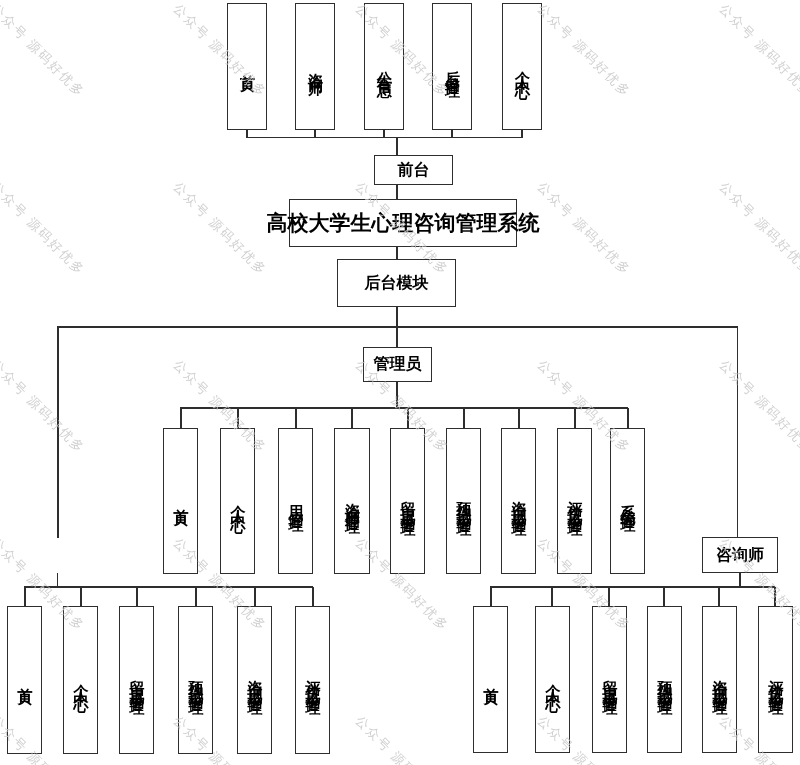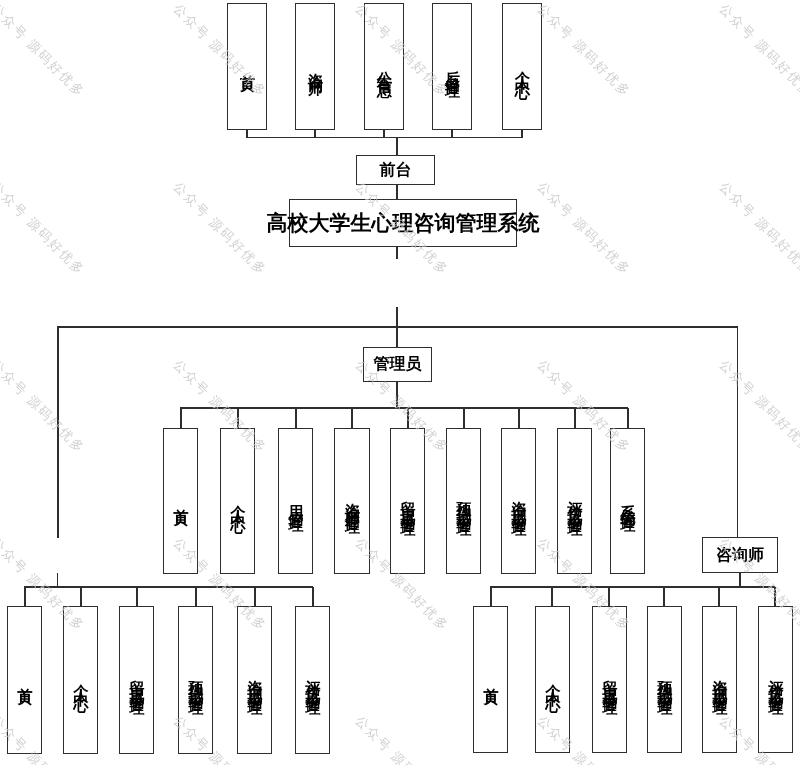--- a/index.html
+++ b/index.html
@@ -109,22 +109,23 @@
   <i class="ln" style="left:663px;top:587px;width:1.5px;height:20px"></i>
   <i class="ln" style="left:718px;top:587px;width:1.5px;height:20px"></i>
   <i class="ln" style="left:774px;top:587px;width:1.5px;height:20px"></i>
 
   <div class="box vbox" style="left:227px;top:3px;width:40px;height:127px">首页</div>
   <div class="box vbox" style="left:295px;top:3px;width:40px;height:127px">咨询师</div>
   <div class="box vbox" style="left:364px;top:3px;width:40px;height:127px">公告信息</div>
   <div class="box vbox" style="left:432px;top:3px;width:40px;height:127px">后台管理</div>
   <div class="box vbox" style="left:502px;top:3px;width:40px;height:127px">个人中心</div>
 
-  <div class="box hbox" style="left:356px;top:155px;width:79px;height:30px">前台</div>
+  <div class="box hbox" style="left:374px;top:155px;width:79px;height:30px">前台</div>
   <div class="box hbox root" style="left:289px;top:199px;width:228px;height:48px">高校大学生心理咨询管理系统</div>
+  <div class="box hbox" style="left:337px;top:259px;width:119px;height:48px">后台模块</div>
   <div class="box hbox" style="left:363px;top:347px;width:69px;height:35px">管理员</div>
   <div class="box hbox" style="left:702px;top:537px;width:76px;height:36px">咨询师</div>
 
   <div class="box vbox" style="left:163px;top:428px;width:35px;height:146px">首页</div>
   <div class="box vbox" style="left:220px;top:428px;width:35px;height:146px">个人中心</div>
   <div class="box vbox" style="left:278px;top:428px;width:35px;height:146px">用户管理</div>
   <div class="box vbox" style="left:334px;top:428px;width:36px;height:146px">咨询师管理</div>
   <div class="box vbox" style="left:390px;top:428px;width:35px;height:146px">留言记录管理</div>
   <div class="box vbox" style="left:446px;top:428px;width:35px;height:146px">预约记录管理</div>
   <div class="box vbox" style="left:501px;top:428px;width:35px;height:146px">咨询记录管理</div>

